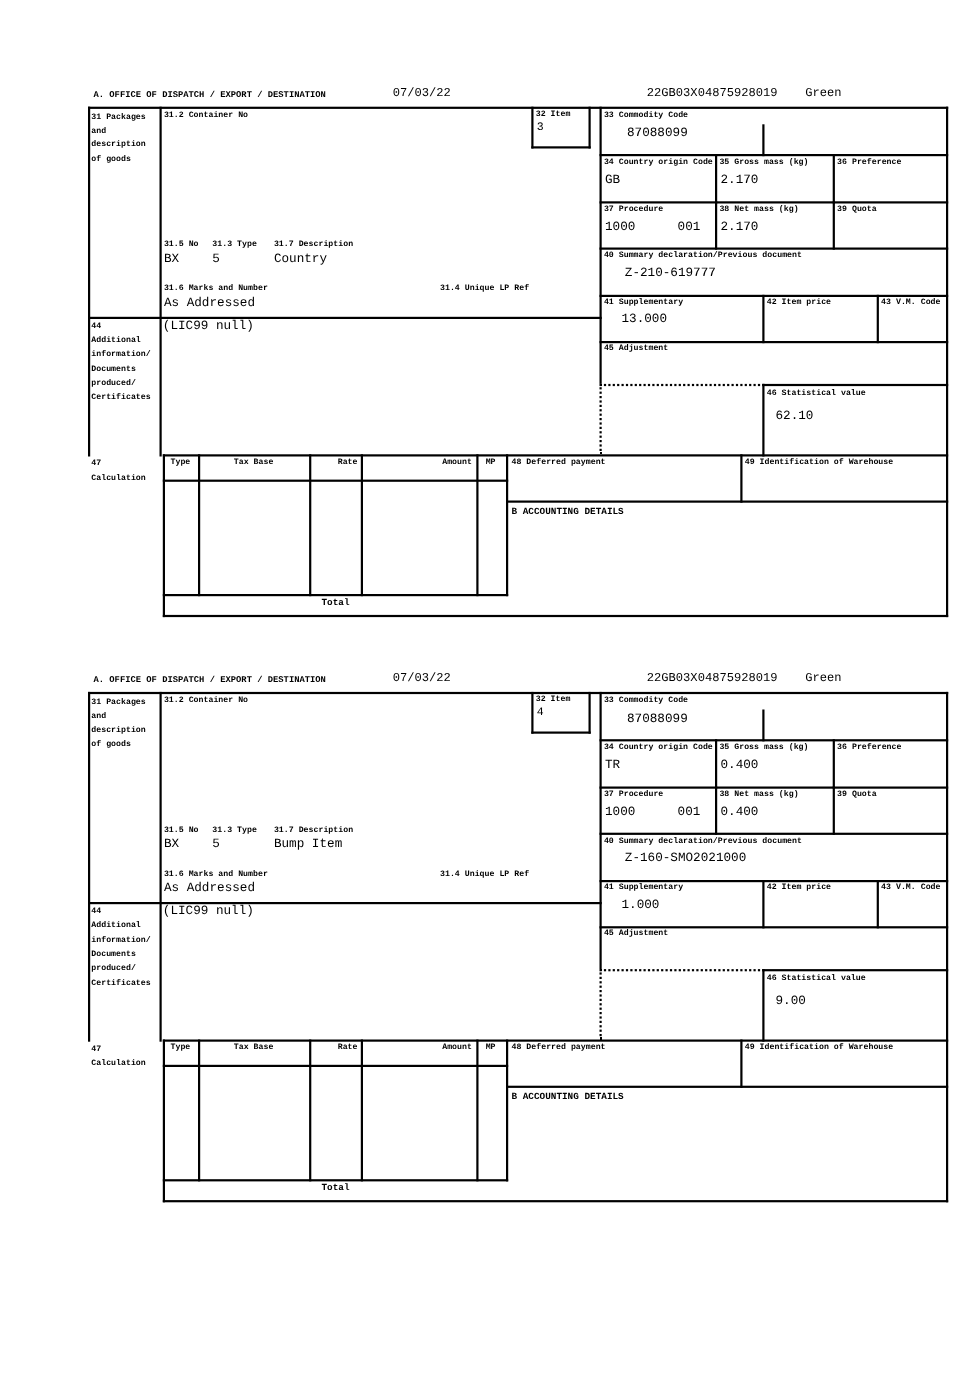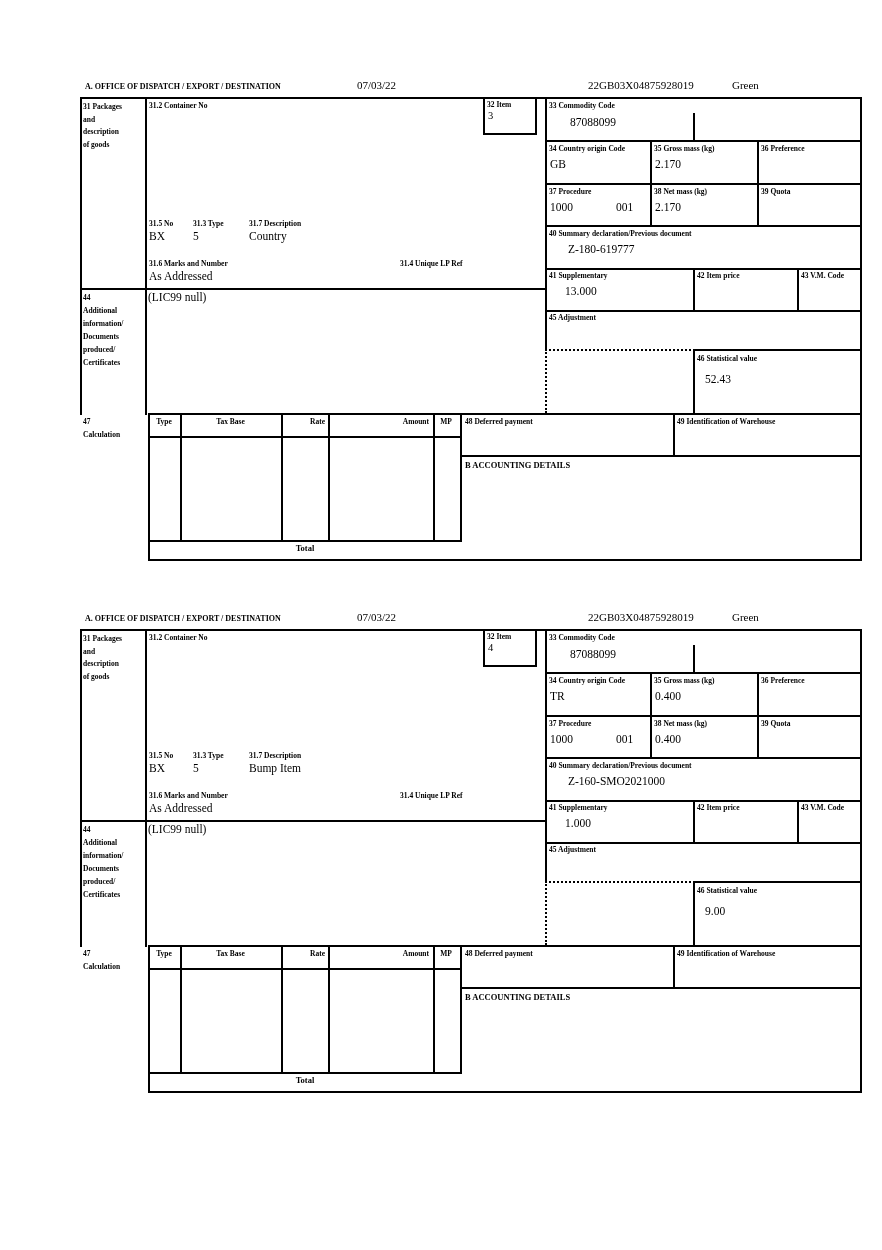--- a/index.html
+++ b/index.html
@@ -1,17 +1,17 @@
 <!DOCTYPE html>
 <html><head>
 <meta charset="utf-8">
 <style>
   html,body{margin:0;padding:0;background:#ffffff;}
   body{position:relative;width:882px;height:1250px;font-family:"Liberation Serif",serif;color:#000;}
-  .block{position:absolute;left:80px;width:784px;height:484px;}
+  .block{position:absolute;left:80px;width:784px;height:484px;font-family:Liberation Mono, monospace;}
   .hl{position:absolute;height:2px;background:#000;}
   .vl{position:absolute;width:2px;background:#000;}
   .hdot{position:absolute;height:0;border-top:2px dotted #000;}
   .vdot{position:absolute;width:0;border-left:2px dotted #000;}
   .lbl{position:absolute;font-size:7.5px;font-weight:bold;white-space:nowrap;line-height:9px;}
   .pre{white-space:pre-line;line-height:12.5px;}
   .val{position:absolute;font-size:11.5px;white-space:nowrap;line-height:12px;}
   .hdr-title{position:absolute;font-size:8px;font-weight:bold;white-space:nowrap;}
   .hdr-val{position:absolute;font-size:11px;white-space:nowrap;}
   .b85{font-size:8.5px;font-weight:bold;}
@@ -94,30 +94,30 @@
     <div class="lbl" style="left:681px;top:64px;">36 Preference</div>
 
     <div class="lbl" style="left:469px;top:107px;">37 Procedure</div>
     <div class="val" style="left:470px;top:121px;">1000</div>
     <div class="val" style="left:536px;top:121px;">001</div>
     <div class="lbl" style="left:574px;top:107px;">38 Net mass (kg)</div>
     <div class="val" style="left:575px;top:121px;">2.170</div>
     <div class="lbl" style="left:681px;top:107px;">39 Quota</div>
 
     <div class="lbl" style="left:469px;top:149px;">40 Summary declaration/Previous document</div>
-    <div class="val" style="left:488px;top:163px;">Z-180-619777</div>
+    <div class="val" style="left:488px;top:163px;">Z-210-619777</div>
 
     <div class="lbl" style="left:469px;top:191px;">41 Supplementary</div>
     <div class="val" style="left:485px;top:205px;text-align:right;">13.000</div>
     <div class="lbl" style="left:617px;top:191px;">42 Item price</div>
     <div class="lbl" style="left:721px;top:191px;">43 V.M. Code</div>
 
     <div class="lbl" style="left:469px;top:233px;">45 Adjustment</div>
     <div class="lbl" style="left:617px;top:274px;">46 Statistical value</div>
-    <div class="val" style="left:625px;top:293px;">52.43</div>
+    <div class="val" style="left:625px;top:293px;">62.10</div>
 
     <div class="lbl pre" style="left:3px;top:211px;line-height:13px;">44
 Additional
 information/
 Documents
 produced/
 Certificates</div>
     <div class="val" style="left:68px;top:211px;">(LIC99 null)</div>
 
     <div class="lbl pre" style="left:3px;top:336px;">47

